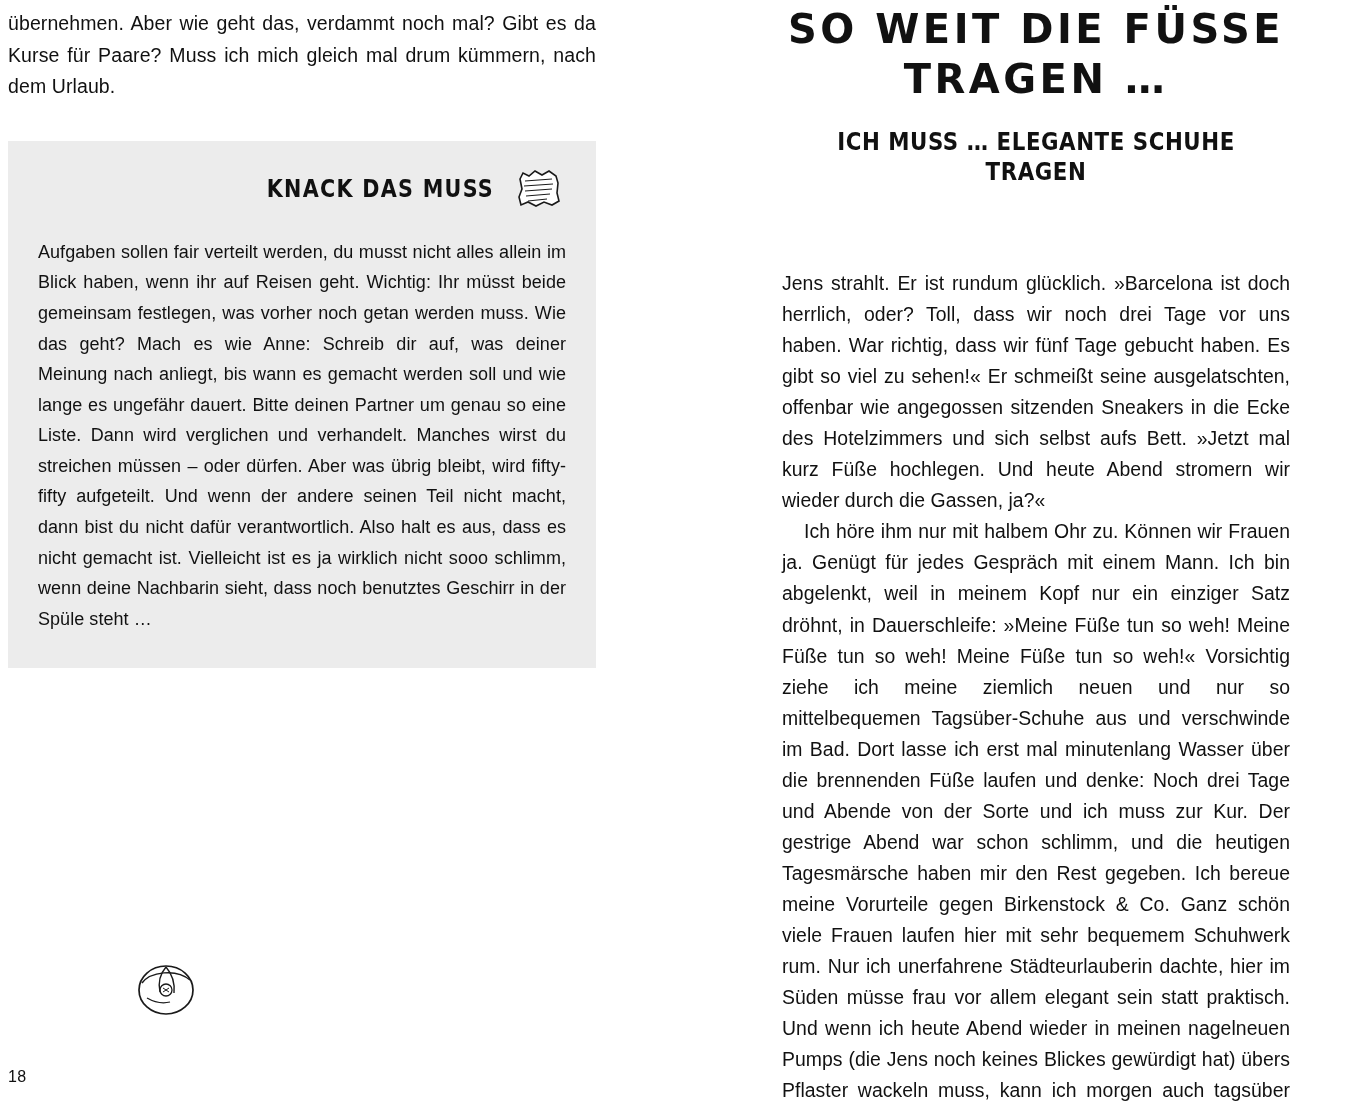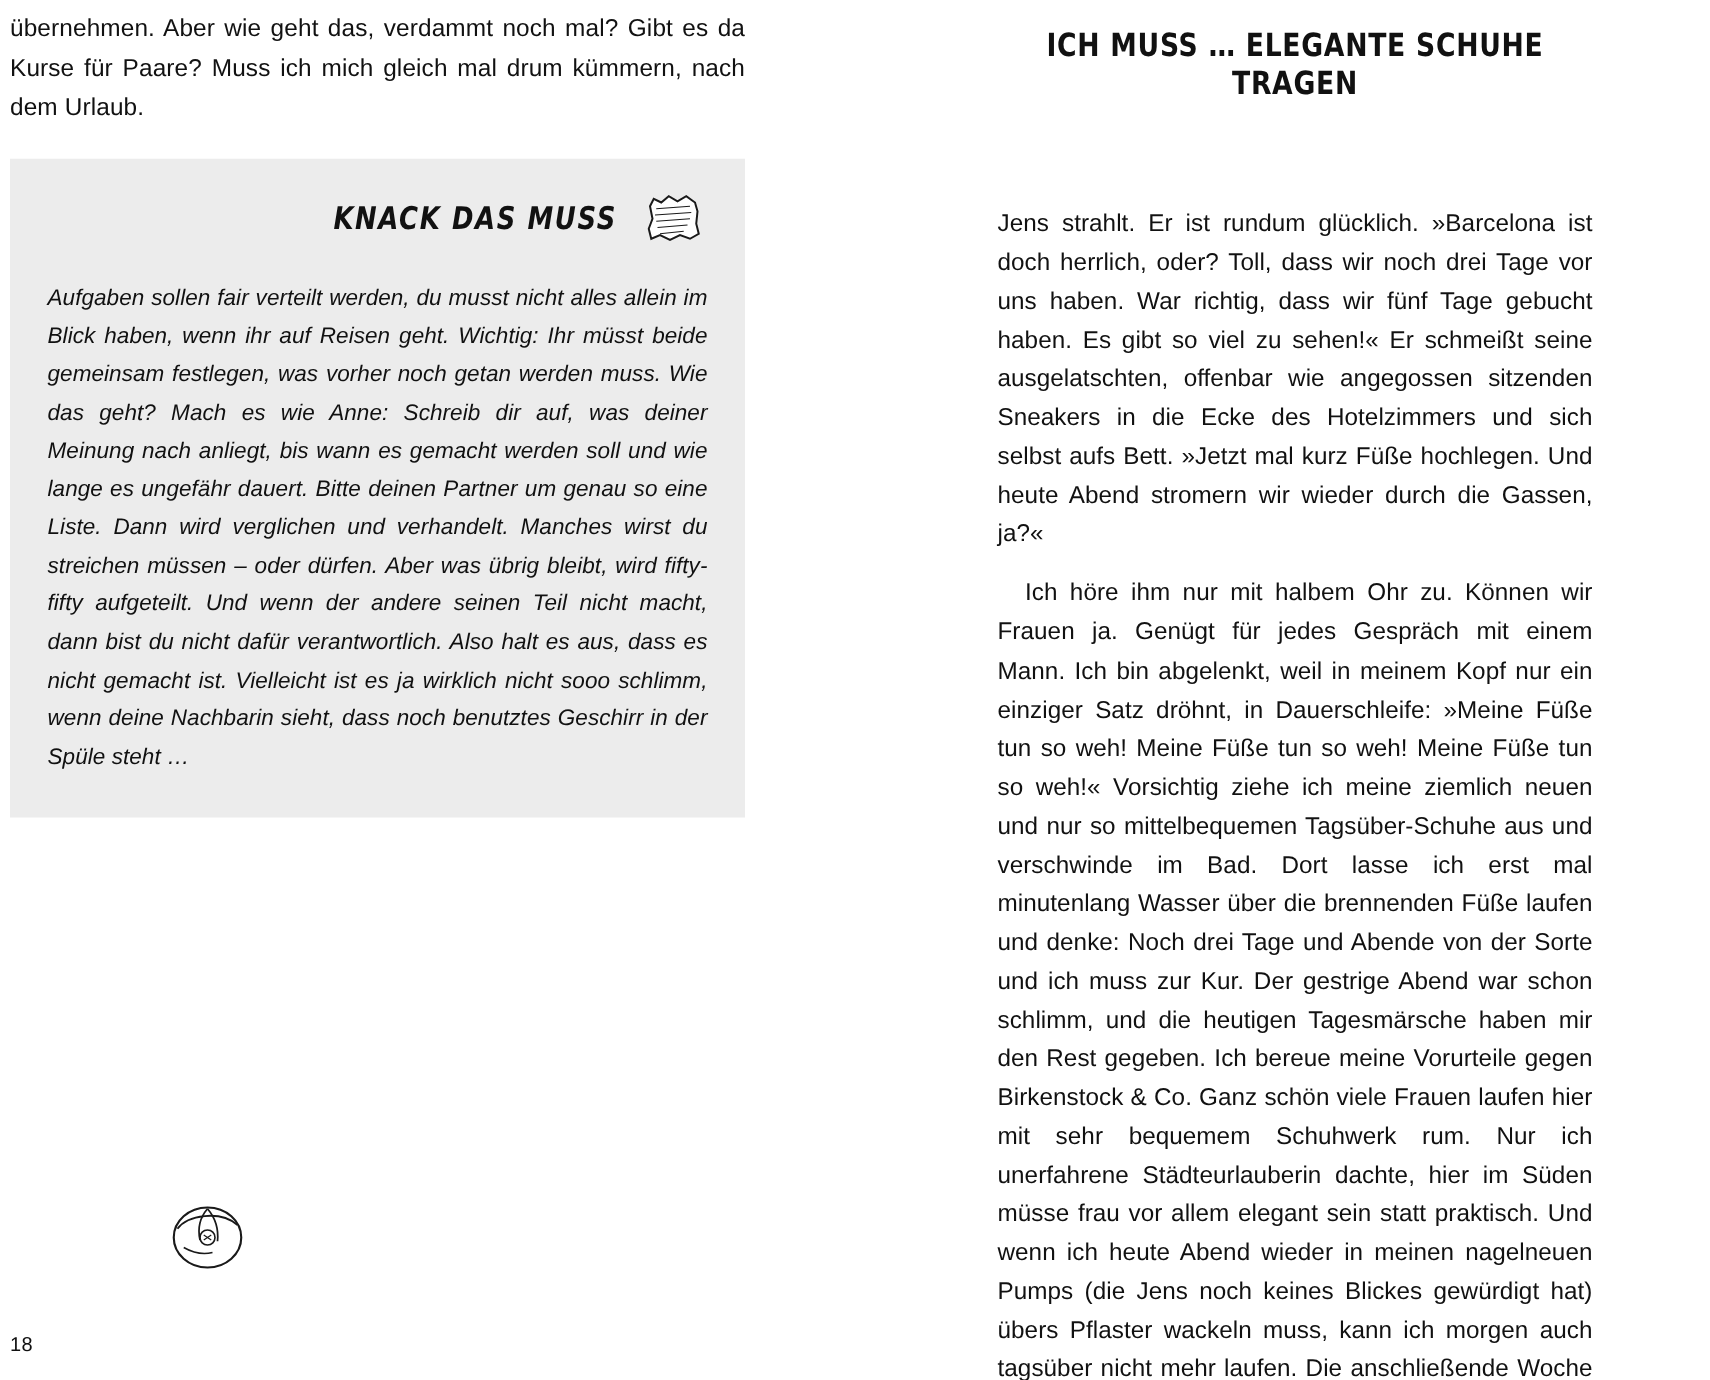--- a/index.html
+++ b/index.html
@@ -41,25 +41,24 @@
     line-height: 1.62;
     text-align: justify;
     letter-spacing: 0.1px;
   }
   .top-par {
     margin: 0;
     padding-top: 8px;
   }
 
   .knack-box {
-    margin-top: 24px;
+    margin-top: 38px;
     background: #ececec;
     padding: 26px 30px 34px 30px;
     position: relative;
-    font-style: italic;
   }
   .knack-head {
     display: flex;
     align-items: center;
     justify-content: flex-end;
     gap: 22px;
     padding-right: 4px;
     margin-bottom: 26px;
   }
   .knack-title {
@@ -113,21 +112,21 @@
     transform: scaleX(0.93);
     text-transform: uppercase;
   }
   .right-body {
     margin-top: 82px;
     font-size: 19.4px;
     line-height: 1.60;
     text-align: justify;
     letter-spacing: 0.05px;
   }
-  .right-body p { margin: 16px; }
+  .right-body p { margin: 0; }
   .right-body p.indent { text-indent: 22px; }
 
   
   .folio {
     position: absolute;
     bottom: 18px;
     font-size: 16px;
     letter-spacing: 0.4px;
     text-align: right;
   }
@@ -169,20 +168,21 @@
         <circle cx="36" cy="40" r="6" stroke-width="1.3"></circle>
         <path d="M33 38 l6 4 M39 38 l-6 4" stroke-width="1"></path>
       </svg>
     </span>
 
     <div class="folio folio-left">18</div>
   </div>
 
   <div class="page page-right">
 
+    <h1 class="chapter-title">SO WEIT DIE FÜSSE TRAGEN …</h1>
 
     <h2 class="chapter-sub">ICH MUSS … ELEGANTE SCHUHE TRAGEN</h2>
 
     <div class="right-body">
       <p>Jens strahlt. Er ist rundum glücklich. »Barcelona ist doch herrlich, oder? Toll, dass wir noch drei Tage vor uns haben. War richtig, dass wir fünf Tage gebucht haben. Es gibt so viel zu sehen!« Er schmeißt seine ausgelatschten, offenbar wie angegossen sitzenden Sneakers in die Ecke des Hotelzimmers und sich selbst aufs Bett. »Jetzt mal kurz Füße hochlegen. Und heute Abend stromern wir wieder durch die Gassen, ja?«</p>
       <p class="indent">Ich höre ihm nur mit halbem Ohr zu. Können wir Frauen ja. Genügt für jedes Gespräch mit einem Mann. Ich bin abgelenkt, weil in meinem Kopf nur ein einziger Satz dröhnt, in Dauerschleife: »Meine Füße tun so weh! Meine Füße tun so weh! Meine Füße tun so weh!« Vorsichtig ziehe ich meine ziemlich neuen und nur so mittelbequemen Tagsüber-Schuhe aus und verschwinde im Bad. Dort lasse ich erst mal minutenlang Wasser über die brennenden Füße laufen und denke: Noch drei Tage und Abende von der Sorte und ich muss zur Kur. Der gestrige Abend war schon schlimm, und die heutigen Tagesmärsche haben mir den Rest gegeben. Ich bereue meine Vorurteile gegen Birkenstock &amp; Co. Ganz schön viele Frauen laufen hier mit sehr bequemem Schuhwerk rum. Nur ich unerfahrene Städteurlauberin dachte, hier im Süden müsse frau vor allem elegant sein statt praktisch. Und wenn ich heute Abend wieder in meinen nagelneuen Pumps (die Jens noch keines Blickes gewürdigt hat) übers Pflaster wackeln muss, kann ich morgen auch tagsüber nicht mehr laufen. Die anschließende Woche auf Mallorca könnte ich dann nur mit den Füßen im Schlammbad verbringen. Ich muss also was unternehmen.</p>
     </div>
 
   </div>
 

